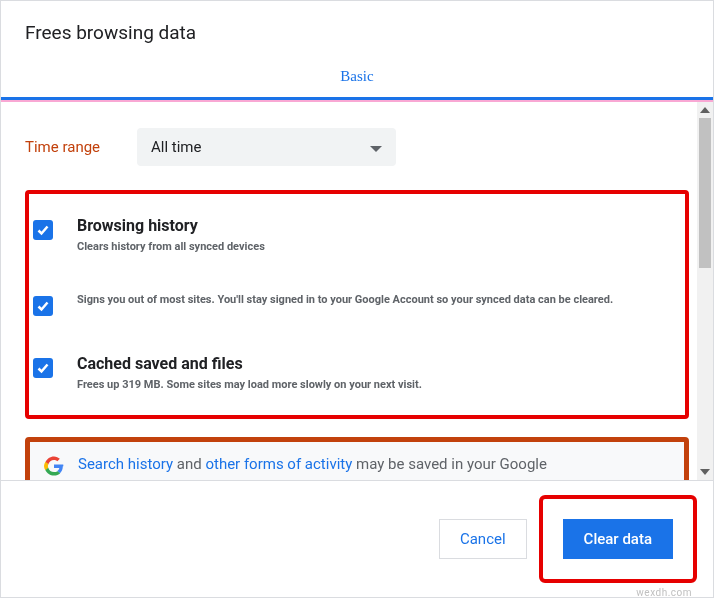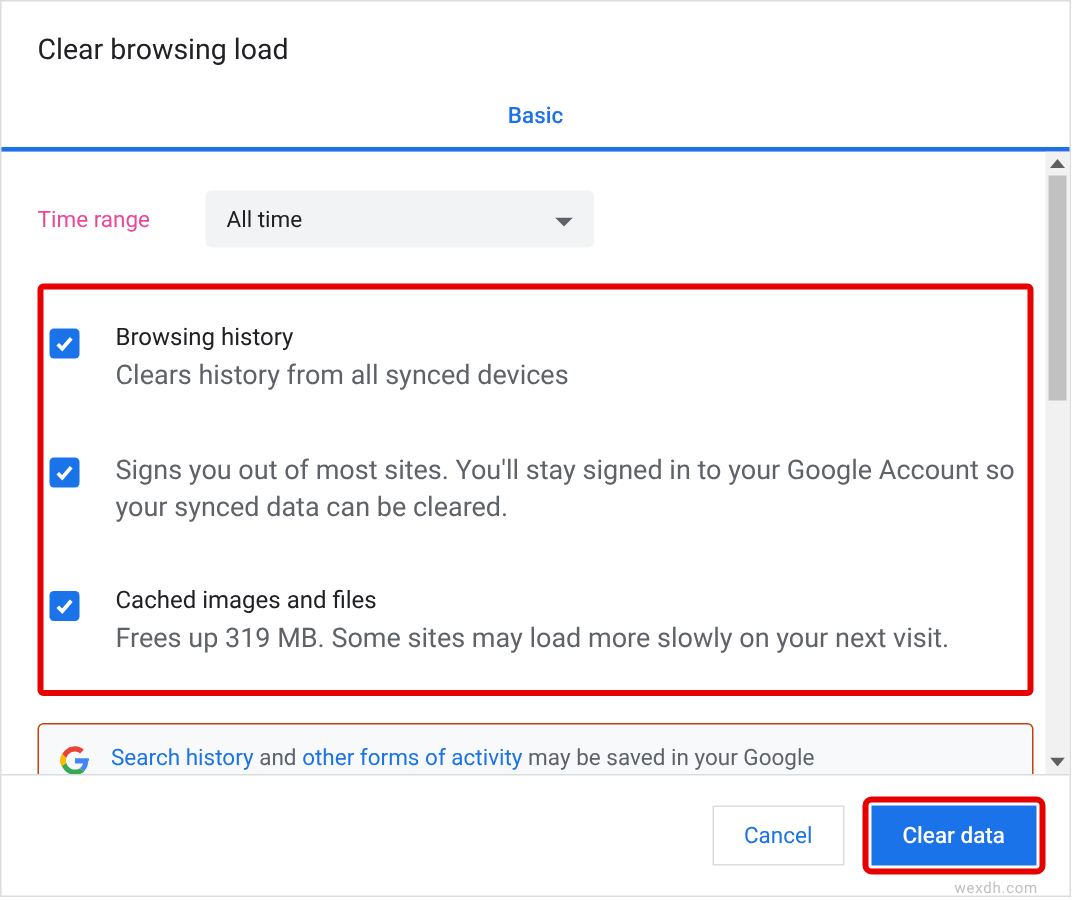--- a/index.html
+++ b/index.html
@@ -21,21 +21,22 @@
   .titlebar {
     padding: 20px 24px 12px 24px;
   }
   .title {
     font-size: 19px;
     font-weight: 400;
     color: #202124;
   }
   .tabs {
     display: flex;
-    border-bottom: 1px solid #f9a8d4;
+    border-bottom: 3px solid #f9a8d4;
+    font-family: Liberation Serif, serif;
   }
   .tab {
     flex: 1;
     text-align: center;
     padding: 12px 0 14px 0;
     font-size: 15px;
     cursor: pointer;
     color: #5f6368;
     position: relative;
   }
@@ -59,21 +60,21 @@
   .scroll-content {
     padding: 26px 24px 0 24px;
   }
   .time-row {
     display: flex;
     align-items: center;
     margin-bottom: 24px;
   }
   .time-label {
     font-size: 15px;
-    color: #ec4899;
+    color: #c2410c;
     width: 112px;
   }
   .dropdown {
     background: #f1f3f4;
     border: none;
     border-radius: 4px;
     padding: 10px 14px;
     width: 259px;
     display: flex;
     justify-content: space-between;
@@ -81,20 +82,21 @@
     cursor: pointer;
     font-size: 15px;
     color: #202124;
   }
   .dropdown svg { fill: #5f6368; }
   .highlight-box {
     border: 4px solid #e60000;
     border-radius: 4px;
     padding: 12px 8px 12px 4px;
     margin-top: 8px;
+    font-weight: bold;
   }
   .check-item {
     display: flex;
     align-items: flex-start;
     gap: 24px;
     padding: 10px 0;
   }
   .check-item + .check-item { margin-top: 18px; }
   .cbx {
     width: 20px; height: 20px;
@@ -107,28 +109,28 @@
     justify-content: center;
     cursor: pointer;
   }
   .cbx svg { stroke: #fff; stroke-width: 2.5; fill: none; }
   .item-text .item-title {
     font-size: 16px;
     color: #202124;
     margin-bottom: 4px;
   }
   .item-text .item-desc {
-    font-size: 18px;
+    font-size: 11px;
     color: #5f6368;
     line-height: 1.4;
   }
   .info-row {
     margin-top: 18px;
     background: #f8f9fa;
-    border: 1px solid #c2410c;
+    border: 5px solid #c2410c;
     border-radius: 4px;
     padding: 12px 14px;
     display: flex;
     gap: 14px;
     align-items: flex-start;
     font-size: 15px;
     color: #5f6368;
     line-height: 1.4;
   }
   .google-g {
@@ -182,36 +184,36 @@
     border: 1px solid #dadce0;
   }
   .btn.primary {
     background: #1a73e8;
     color: #fff;
     font-weight: 500;
   }
   .highlight-button {
     border: 4px solid #e60000;
     border-radius: 6px;
-    padding: 2px;
+    padding: 20px;
   }
   .watermark {
     position: absolute;
     right: 24px; bottom: 2px;
     font-size: 10px;
     color: #c0c0c0;
     letter-spacing: 0.5px;
   }
 </style>
 </head>
 <body>
 
 <div class="dialog">
   <div class="titlebar">
-    <div class="title">Clear browsing load</div>
+    <div class="title">Frees browsing data</div>
   </div>
 
   <div class="tabs">
     <div class="tab active"><span>Basic</span></div>
   </div>
 
   <div class="scroll-area">
     <div class="scroll-content">
 
       <div class="time-row">
@@ -251,21 +253,21 @@
           </div>
         </div>
 
         <div class="check-item">
           <div class="cbx">
             <svg width="14" height="14" viewBox="0 0 14 14">
                 <polyline points="2.5,7.5 5.5,10.5 11.5,3.5"></polyline>
               </svg>
           </div>
           <div class="item-text">
-            <div class="item-title">Cached images and files</div>
+            <div class="item-title">Cached saved and files</div>
             <div class="item-desc">Frees up 319 MB. Some sites may load more slowly on your next visit.</div>
           </div>
         </div>
 
       </div>
 
       <div class="info-row">
         <span class="google-g">
           <svg viewBox="0 0 48 48">
             <path fill="#EA4335" d="M24 9.5c3.9 0 6.6 1.7 8.1 3.1l5.9-5.9C34.4 3.3 29.7 1 24 1 14.8 1 6.9 6.6 3.3 14.7l6.9 5.4C11.9 14 17.4 9.5 24 9.5z"></path>

